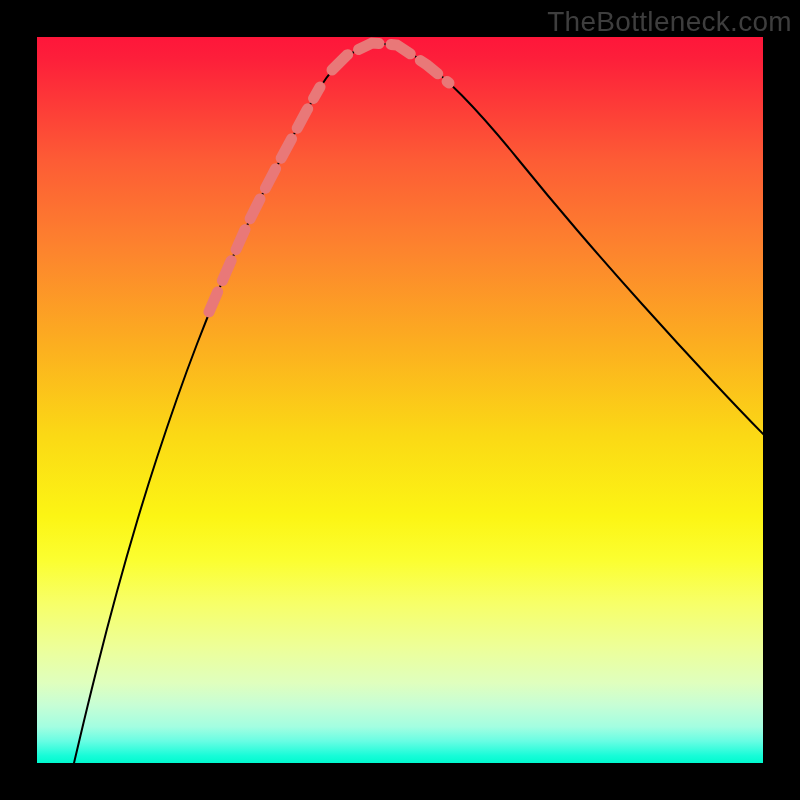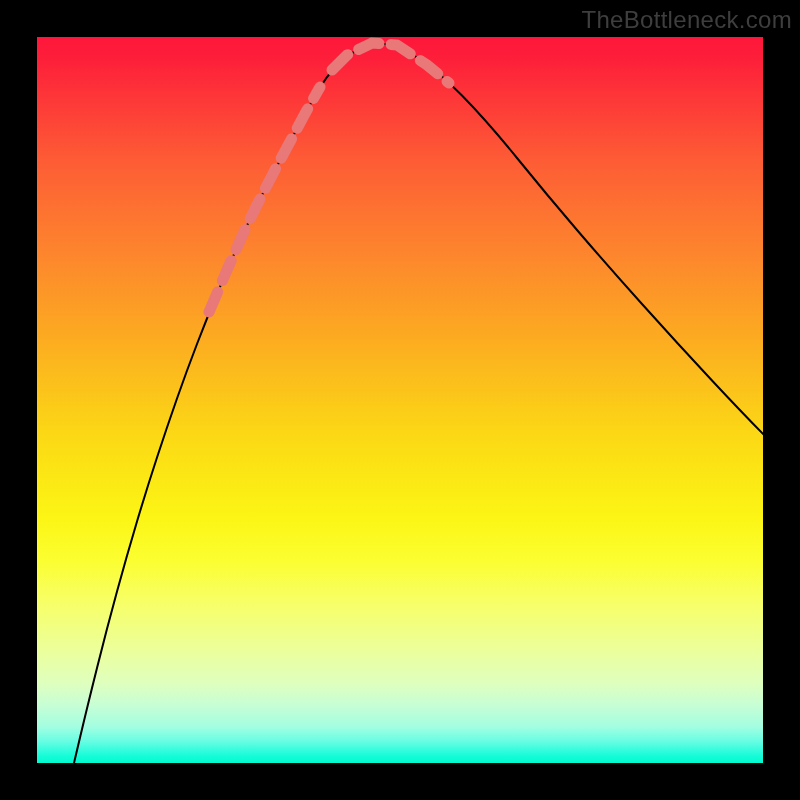--- a/index.html
+++ b/index.html
@@ -51,21 +51,21 @@
       #68fde3 97%,
       #17fcd8 99%,
       #00facf 100%
     );
   }
   .watermark {
     position: absolute;
     top: 6px;
     right: 8px;
     color: #3e3e3e;
-    font-size: 24px;
+    font-size: 28px;
     font-weight: 500;
     letter-spacing: 0.3px;
     user-select: none;
     text-align: right;
   }
   svg.curves {
     position: absolute;
     left: 0;
     top: 0;
     width: 100%;

